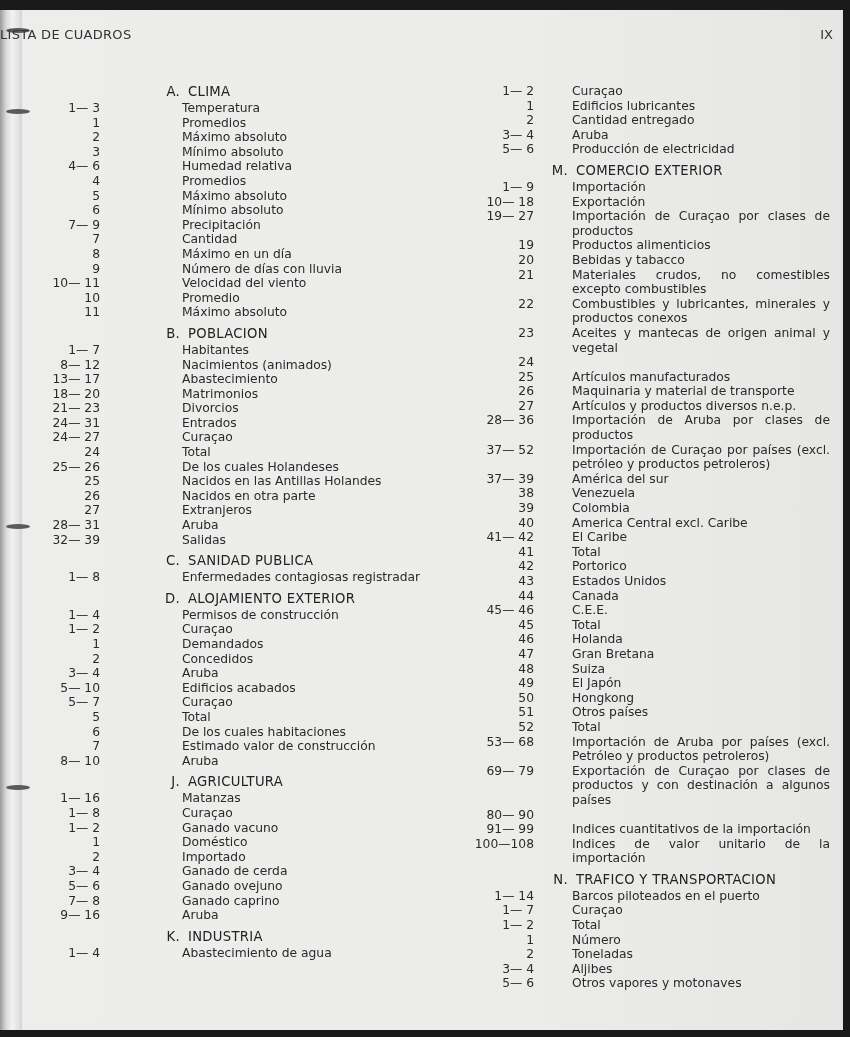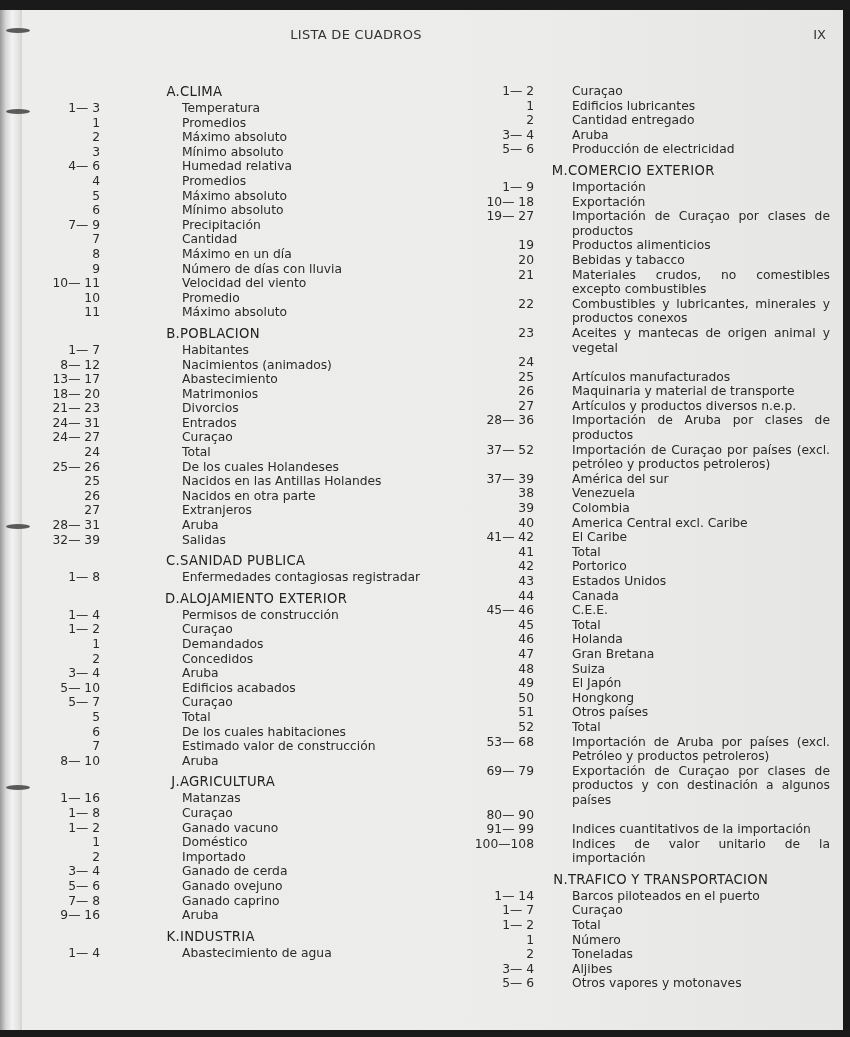--- a/index.html
+++ b/index.html
@@ -17,41 +17,41 @@
   }
   .spine {
     position: absolute; left: 0; top: 0; width: 22px; height: 100%;
     background: linear-gradient(90deg, #9a9a9a 0, #d8d8d8 6px, #f2f2f2 12px, #e4e4e4 18px, #d4d4d4 22px);
   }
   .ring {
     position: absolute; left: 6px; width: 24px; height: 5px;
     border-radius: 50%; background: #5a5a5a;
   }
   .header-title {
-    position: absolute; top: 27px; left: 0; width: 712px; text-align: center;
+    position: absolute; top: 27px; left: 0; width: 712px; text-align: left;
     font-size: 13px; letter-spacing: 0.3px; color: #333;
   }
   .page-number {
-    position: absolute; top: 27px; right: 24px;
+    position: absolute; top: 27px; right: 17px;
     font-size: 13px; color: #333;
   }
   .col { position: absolute; top: 84px; }
   .col.left { left: 40px; width: 400px; }
   .col.right { left: 460px; width: 370px; }
   .row { display: flex; font-size: 12.3px; line-height: 14.6px; }
   .row .num { width: 60px; text-align: right; flex-shrink: 0; white-space: pre; }
   .row .lbl { margin-left: 82px; white-space: nowrap; }
   .col.right .row .num { width: 74px; }
   .col.right .row .lbl { margin-left: 38px; white-space: normal; width: 260px; text-align: justify; }
   .section {
     display: flex; font-size: 13.2px; line-height: 16px; margin-top: 6px; margin-bottom: 1px;
     letter-spacing: 0.3px; color: #222;
   }
   .section .letter { width: 140px; text-align: right; flex-shrink: 0; padding-right: 0px; }
-  .section .stitle { }
+  .section .stitle { margin-left: 8px; }
   .col.right .section .letter { width: 108px; }
   .section.first { margin-top: 0; }
 </style>
 </head>
 <body>
 
 <div class="page">
   <div class="spine">
     <div class="ring" style="top:18px"></div>
     <div class="ring" style="top:99px"></div>

